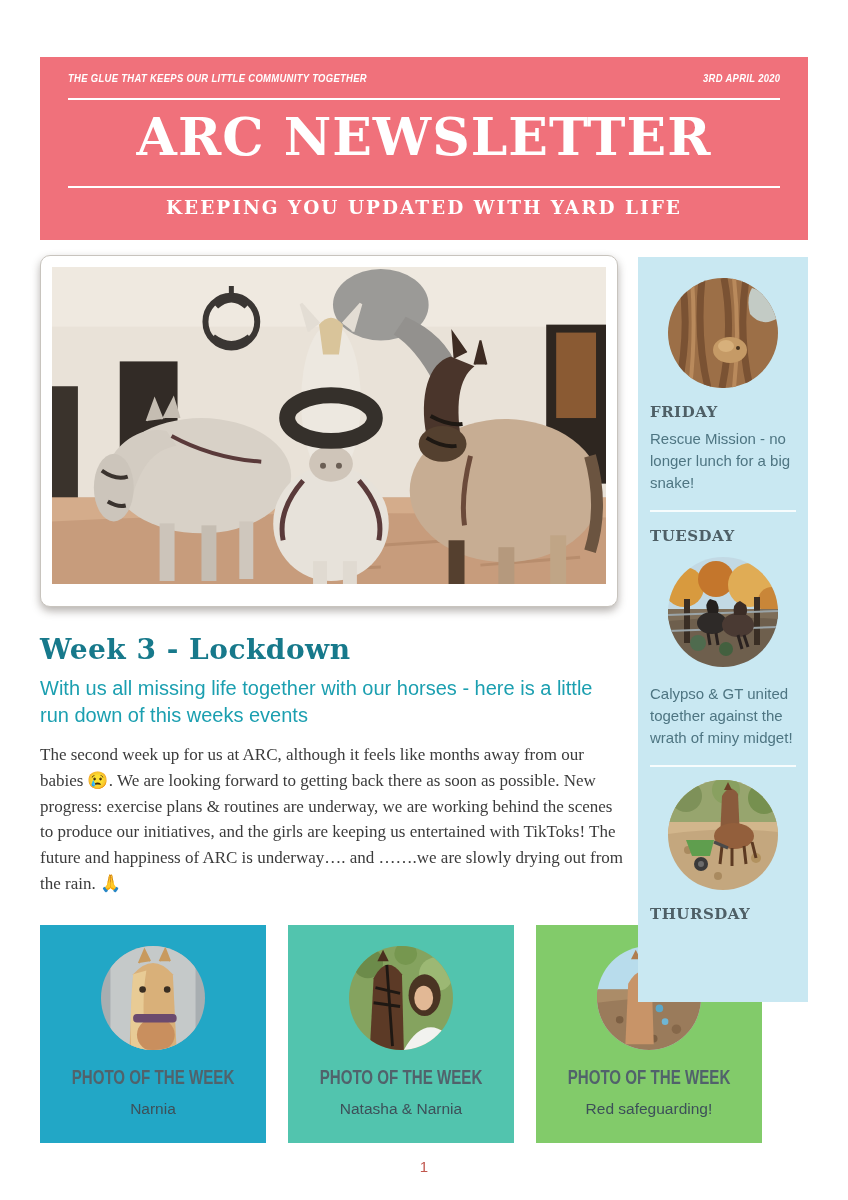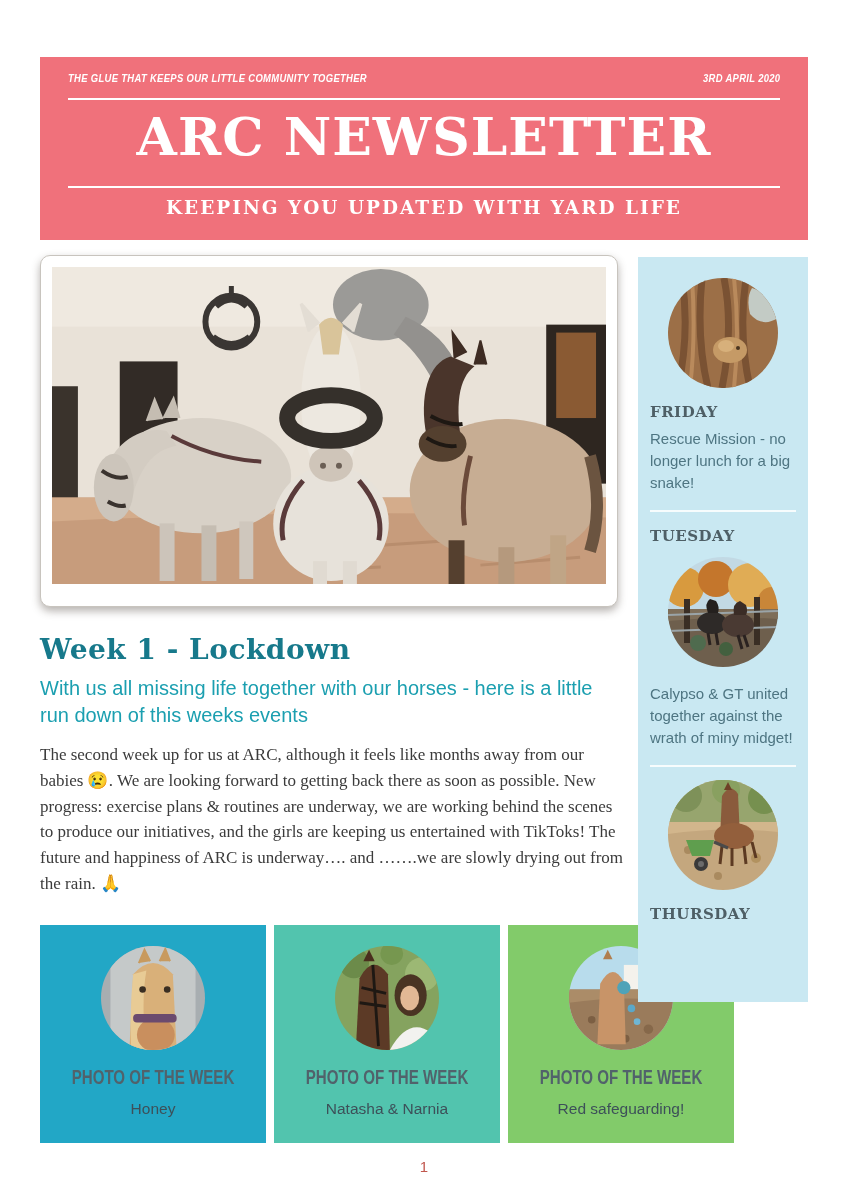--- a/index.html
+++ b/index.html
@@ -54,21 +54,21 @@
     position:absolute; left:40px; top:675px; width:580px;
     font-size:20px; line-height:27px; color:#1B9FB0;
   }
   .article-body {
     position:absolute; left:40px; top:742px; width:584px;
     font-family:"Liberation Serif", serif; font-size:17px;
     line-height:25.8px; color:#3B3B3B;
   }
 
   
-  .cards { position:absolute; left:40px; top:925px; width:578px; height:218px; display:flex; gap:8px; }
+  .cards { position:absolute; left:40px; top:925px; width:578px; height:218px; display:flex; gap:22px; }
   .card { flex:1; position:relative; }
   .card-1 { background:#22A7C6; }
   .card-2 { background:#52C4AE; }
   .card-3 { background:#82CB6A; }
   .card-photo { width:104px; height:104px; border-radius:50%; margin:21px auto 0; overflow:hidden; }
   .card-photo svg { width:100%; height:100%; display:block; }
   .card-label { margin-top:15px; text-align:center; color:#51626B; font-weight:700; font-size:21px; white-space:nowrap; }
   .card-label span { display:inline-block; transform:scaleX(.72); transform-origin:center; }
   .card-caption { margin-top:11px; text-align:center; color:#3D5059; font-size:15.5px; }
 
@@ -160,42 +160,42 @@
       <path d="M404,92 l-2,-26 14,20 M424,98 l6,-24 6,24" fill="#3E2C23" stroke="#3E2C23" stroke-width="2"></path>
       <path d="M380,150 q18,10 32,8 M376,172 q16,10 30,8" stroke="#1E1813" stroke-width="4" fill="none"></path>
       <rect x="398" y="275" width="16" height="44" fill="#55402F"></rect>
       <rect x="448" y="282" width="16" height="37" fill="#B5997D"></rect>
       <rect x="500" y="270" width="16" height="49" fill="#C0A586"></rect>
       <path d="M540,190 q14,50 0,96" stroke="#6B5440" stroke-width="12" fill="none"></path>
       <path d="M420,190 q-10,40 -6,70" stroke="#6B4A3A" stroke-width="5" fill="none"></path>
     </svg>
   </div>
 
-  <h1 class="article-heading">Week 1 - Lockdown</h1>
+  <h1 class="article-heading">Week 3 - Lockdown</h1>
   <div class="article-subheading">With us all missing life together with our horses - here is a little run down of this weeks events</div>
   <p class="article-body">The second week up for us at ARC, although it feels like months away from our babies 😢.  We are looking forward to getting back there as soon as possible. New progress: exercise plans &amp; routines are underway, we are working behind the scenes to produce our initiatives, and the girls are keeping us entertained with TikToks! The future and happiness of ARC is underway…. and …….we are slowly drying out from the rain. 🙏</p>
 
   <div class="cards">
 
     <div class="card card-1">
       <div class="card-photo">
         <svg viewBox="0 0 110 110">
           <rect width="110" height="110" fill="#A8AEB1"></rect>
           <rect x="10" y="0" width="90" height="110" fill="#C5C9C9"></rect>
           <path d="M30,110 L34,30 Q55,6 76,30 L80,110 Z" fill="#D9B079"></path>
           <path d="M34,30 Q30,70 32,110 L48,110 Q42,60 48,26 Z" fill="#E8CB95"></path>
           <path d="M40,18 l6,-14 6,12 M62,16 l6,-13 5,13" fill="#C89A5E" stroke="#C89A5E" stroke-width="2"></path>
           <ellipse cx="58" cy="94" rx="20" ry="18" fill="#C98F5E"></ellipse>
           <rect x="34" y="72" width="46" height="9" rx="4" fill="#6B4A6E"></rect>
           <circle cx="44" cy="46" r="3.5" fill="#3A2E22"></circle>
           <circle cx="70" cy="46" r="3.5" fill="#3A2E22"></circle>
         </svg>
       </div>
       <div class="card-label"><span>PHOTO OF THE WEEK</span></div>
-      <div class="card-caption">Honey</div>
+      <div class="card-caption">Narnia</div>
     </div>
 
     <div class="card card-2">
       <div class="card-photo">
         <svg viewBox="0 0 110 110">
           <rect width="110" height="110" fill="#85A35F"></rect>
           <circle cx="20" cy="18" r="16" fill="#6C8B4A"></circle>
           <circle cx="92" cy="30" r="18" fill="#9CB874"></circle>
           <circle cx="60" cy="8" r="12" fill="#76974F"></circle>
           <path d="M22,110 L26,34 Q40,8 56,30 L58,110 Z" fill="#5C3A26"></path>

